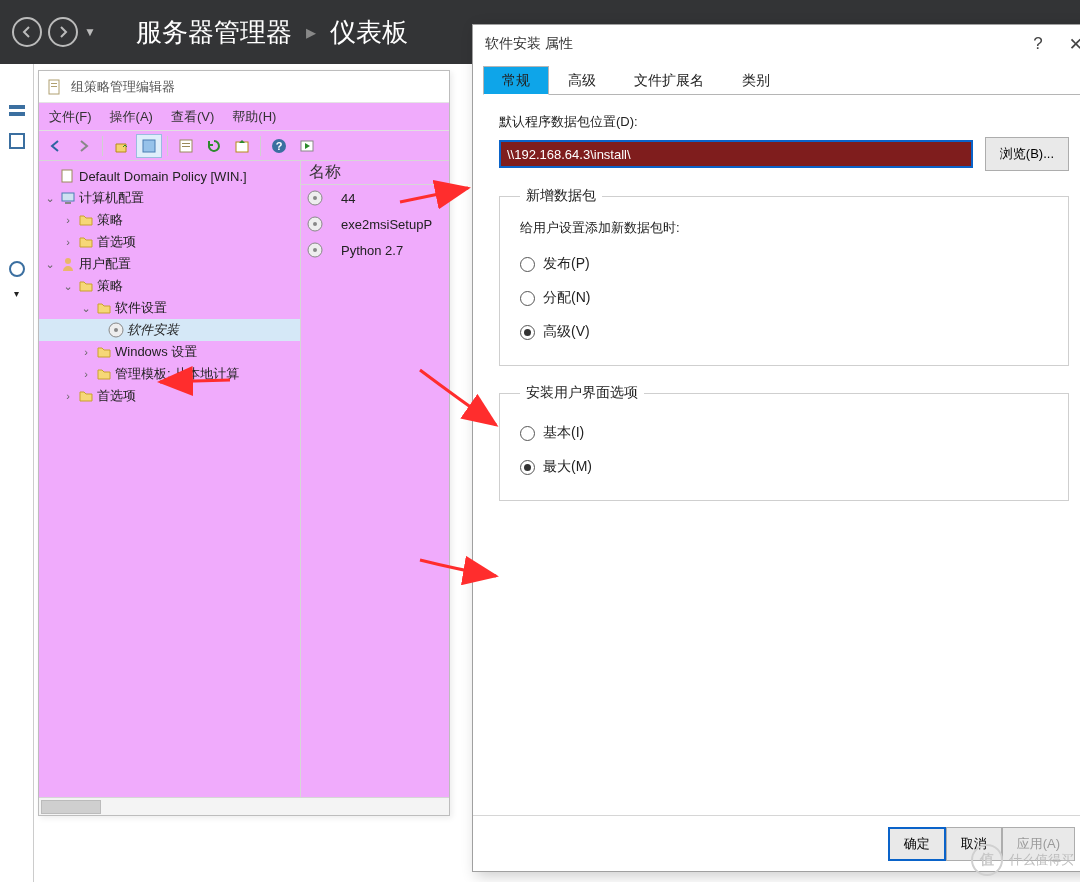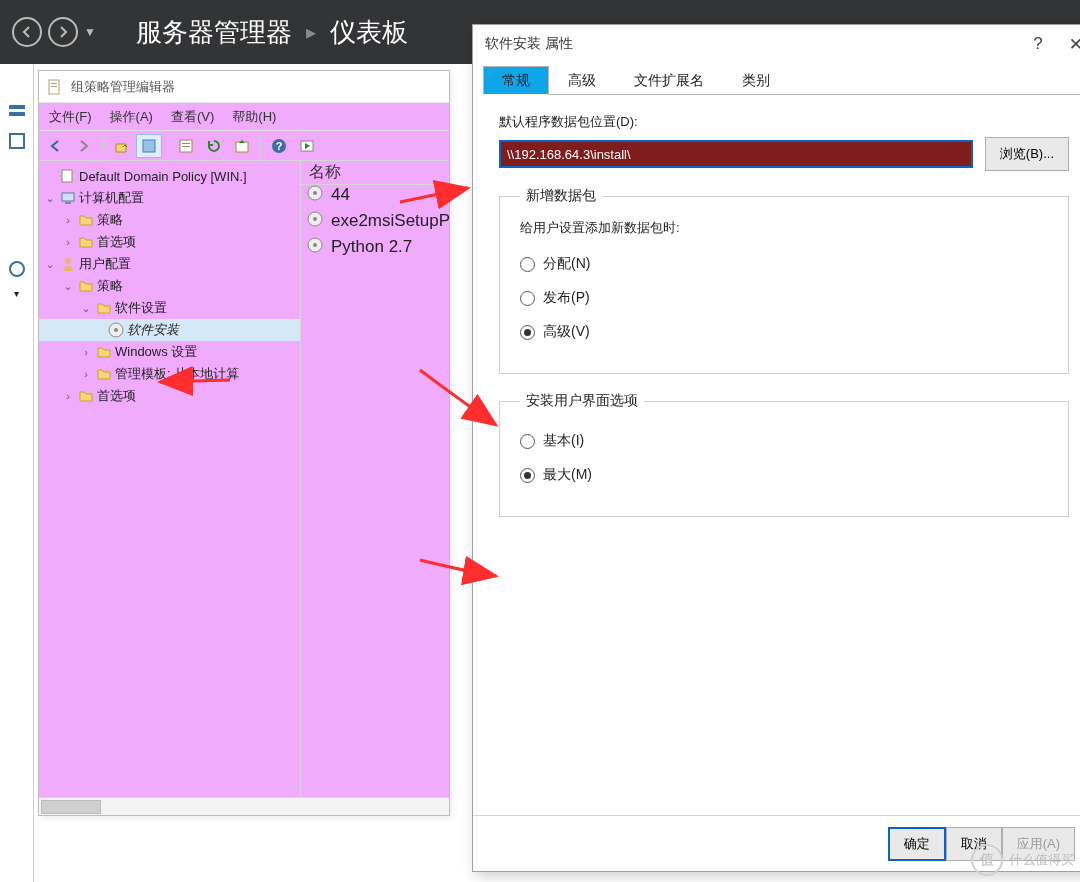--- a/index.html
+++ b/index.html
@@ -79,21 +79,21 @@
     display:flex; align-items:center; gap:2px; padding:0 4px;
   }
   .tb-btn { width:26px;height:24px;display:flex;align-items:center;justify-content:center;border:1px solid transparent; }
   .tb-sep { width:1px;height:20px;background:#d0d0d0;margin:0 3px; }
 
   .gpme-body { display:flex; height: calc(100% - 32px - 28px - 30px - 18px); }
   .tree-pane { width:262px; overflow:auto; border-right:1px solid #d6d6d6; padding:4px 0; position:relative; }
   .list-pane { flex:1; overflow:auto; }
 
   .list-header { height:24px;border-bottom:1px solid #d6d6d6;display:flex;align-items:center;padding:0 8px;font-size:16px;color:#333; }
-  .list-item { height:26px; display:flex;align-items:flex-start;gap:8px;padding:0 6px;font-size:17px; }
+  .list-item { height:26px; display:flex;align-items:center;gap:18px;padding:0 6px;font-size:13px; }
   .cd-icon { width:16px;height:16px;flex:0 0 16px; }
 
   
   .tree-row { display:flex;align-items:center;height:22px;padding:0 4px;white-space:nowrap;font-size:13px; }
   .tree-row .tw { width:14px;text-align:center;color:#666;font-size:11px;user-select:none; }
   .tree-row .ic { width:16px;height:16px;margin:0 3px;flex:0 0 16px; }
   .tree-row.selected { background:#d5e8f7; }
   .ind1{padding-left:4px;} .ind2{padding-left:22px;} .ind3{padding-left:40px;}
   .ind4{padding-left:52px;font-style:italic;}
 
@@ -135,21 +135,21 @@
     color:#fff; padding:2px 6px; font-size:13px;
     display:flex;align-items:center;
   }
   .btn {
     height:34px; padding:0 14px; background:#e9e9e9; border:1px solid #adadad;
     font-size:13px; cursor:default;
   }
   .btn.primary { border:2px solid #0a63c9; }
   .btn.dis { color:#9a9a9a; }
   fieldset {
-    border:1px solid #cfcfcf; margin: 6px 0 18px 0; padding:14px 20px 24px 20px;
+    border:1px solid #cfcfcf; margin: 6px 0 18px 0; padding:14px 20px 16px 20px;
   }
   legend { padding: 0 6px; font-size:14px; }
   .radio-row { display:flex;align-items:center;height:34px;gap:8px;font-size:14px; }
   .radio {
     width:15px;height:15px;border:1px solid #555;border-radius:50%;display:inline-flex;align-items:center;justify-content:center;
   }
   .radio.checked::after { content:"";width:7px;height:7px;border-radius:50%;background:#333; }
 
   .props-footer {
     height:56px; border-top:1px solid #d6d6d6;
@@ -463,25 +463,25 @@
         <span>\\192.168.64.3\install\</span>
       </div>
       <button class="btn"><span>浏览(B)...</span></button>
     </div>
 
     <fieldset>
       <legend>新增数据包</legend>
       <div style="margin-bottom:10px;">给用户设置添加新数据包时:</div>
       <div class="radio-row">
         <span class="radio"></span>
-        <span>分配(N)</span>
+        <span>发布(P)</span>
       </div>
       <div class="radio-row">
         <span class="radio"></span>
-        <span>发布(P)</span>
+        <span>分配(N)</span>
       </div>
       <div class="radio-row">
         <span class="radio checked"></span>
         <span>高级(V)</span>
       </div>
     </fieldset>
 
     <fieldset>
       <legend>安装用户界面选项</legend>
       <div class="radio-row">

